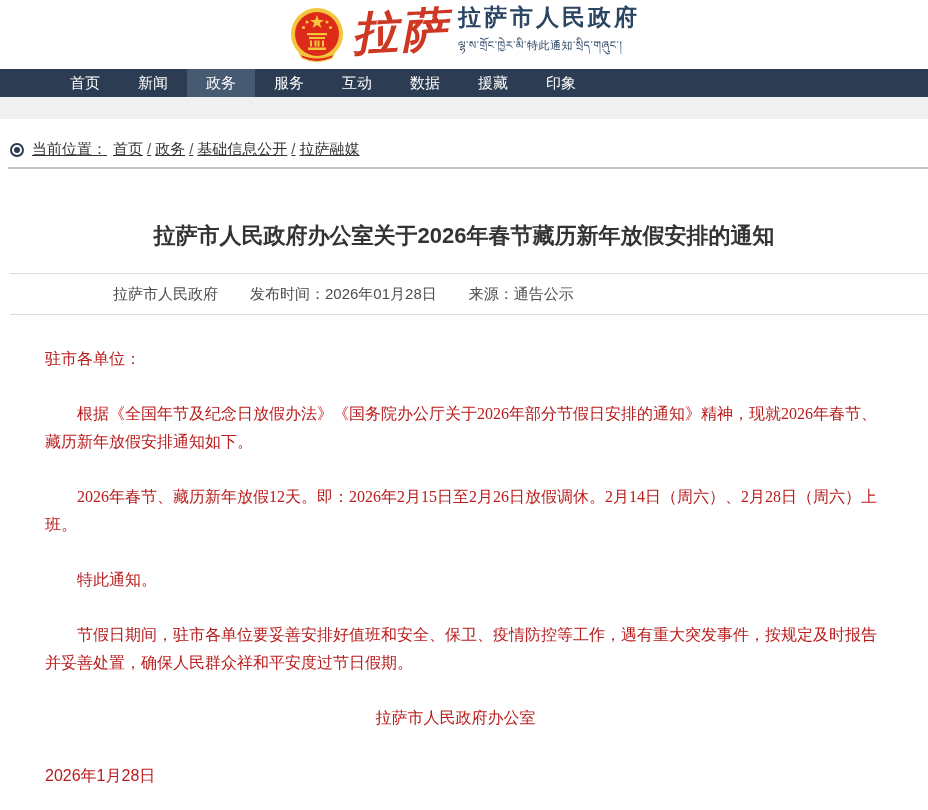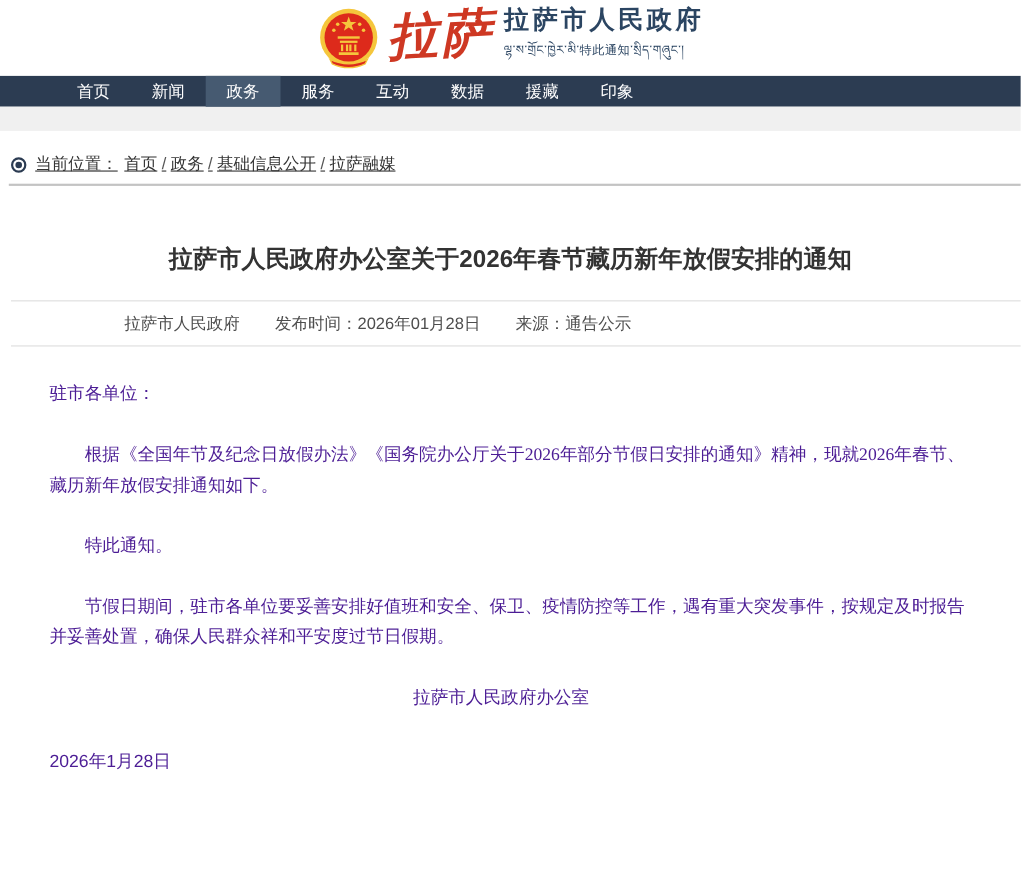--- a/index.html
+++ b/index.html
@@ -127,21 +127,21 @@
     align-items: center;
     gap: 32px;
     padding-left: 103px;
     font-size: 15px;
     color: #4d4d4d;
   }
   .article-body {
     padding: 30px 45px 0 45px;
     font-size: 16px;
     line-height: 28px;
-    color: #4c1d95;
+    color: #b91c1c;
   }
   .article-body p { margin: 0 0 27px 0; }
   .salutation { text-indent: 0; }
   .para { text-indent: 2em; font-family: Liberation Serif, serif; }
   .signature { text-align: center; padding-right: 17px; margin-bottom: 30px !important; }
   .sign-date { text-align: left; padding-right: 17px; margin-bottom: 0 !important; }
 </style>
 </head>
 <body>
 
@@ -199,20 +199,21 @@
     <div class="meta-bar">
       <span>拉萨市人民政府</span>
       <span><span>发布时间：</span><span>2026年01月28日</span></span>
       <span><span>来源：</span><span>通告公示</span></span>
     </div>
 
     <div class="article-body">
       <p class="salutation">驻市各单位：</p>
       <div id="paragraphs">
           <p class="para">根据《全国年节及纪念日放假办法》《国务院办公厅关于2026年部分节假日安排的通知》精神，现就2026年春节、藏历新年放假安排通知如下。</p>
+          <p class="para">2026年春节、藏历新年放假12天。即：2026年2月15日至2月26日放假调休。2月14日（周六）、2月28日（周六）上班。</p>
           <p class="para">特此通知。</p>
           <p class="para">节假日期间，驻市各单位要妥善安排好值班和安全、保卫、疫情防控等工作，遇有重大突发事件，按规定及时报告并妥善处置，确保人民群众祥和平安度过节日假期。</p>
         </div>
       <p class="signature">拉萨市人民政府办公室</p>
       <p class="sign-date">2026年1月28日</p>
     </div>
   </main>
 
 </div>
 

